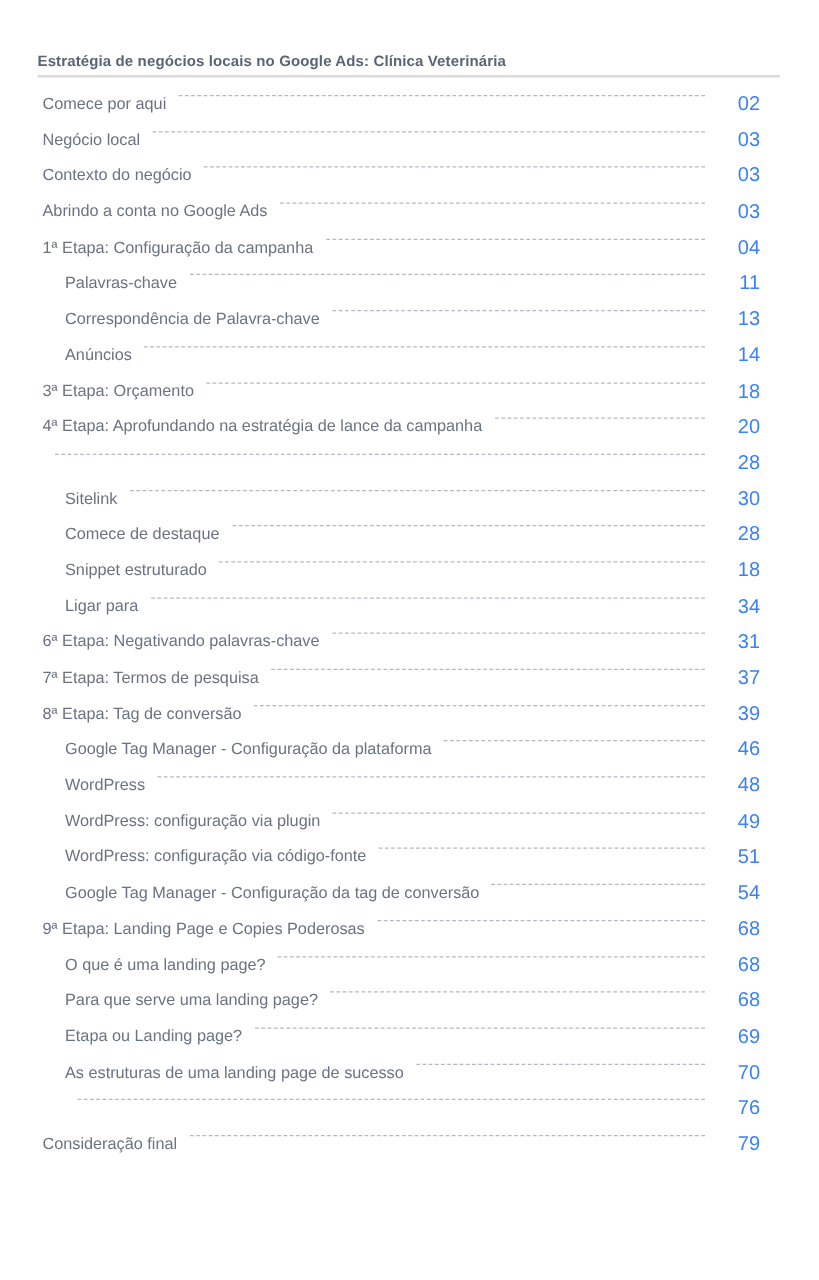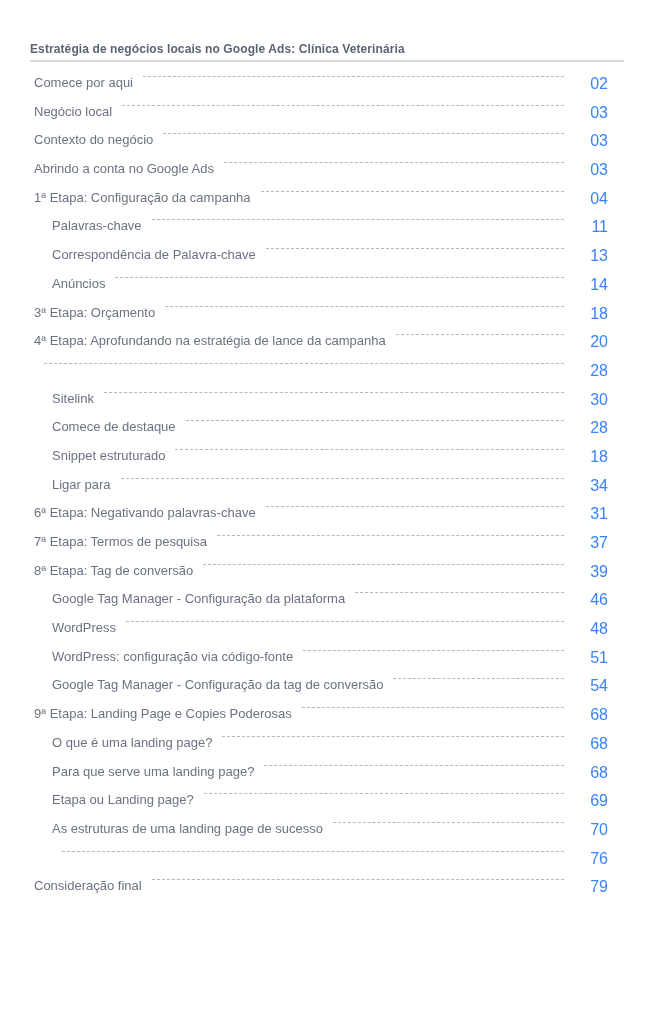--- a/index.html
+++ b/index.html
@@ -117,20 +117,25 @@
       <span class="toc-label">Google Tag Manager - Configuração da plataforma</span>
       <span class="toc-leader"></span>
       <span class="toc-page">46</span>
     </li>
     <li class="toc-row sub">
       <span class="toc-label">WordPress</span>
       <span class="toc-leader"></span>
       <span class="toc-page">48</span>
     </li>
     <li class="toc-row sub">
+      <span class="toc-label">WordPress: configuração via plugin</span>
+      <span class="toc-leader"></span>
+      <span class="toc-page">49</span>
+    </li>
+    <li class="toc-row sub">
       <span class="toc-label">WordPress: configuração via código-fonte</span>
       <span class="toc-leader"></span>
       <span class="toc-page">51</span>
     </li>
     <li class="toc-row sub">
       <span class="toc-label">Google Tag Manager - Configuração da tag de conversão</span>
       <span class="toc-leader"></span>
       <span class="toc-page">54</span>
     </li>
     <li class="toc-row">

